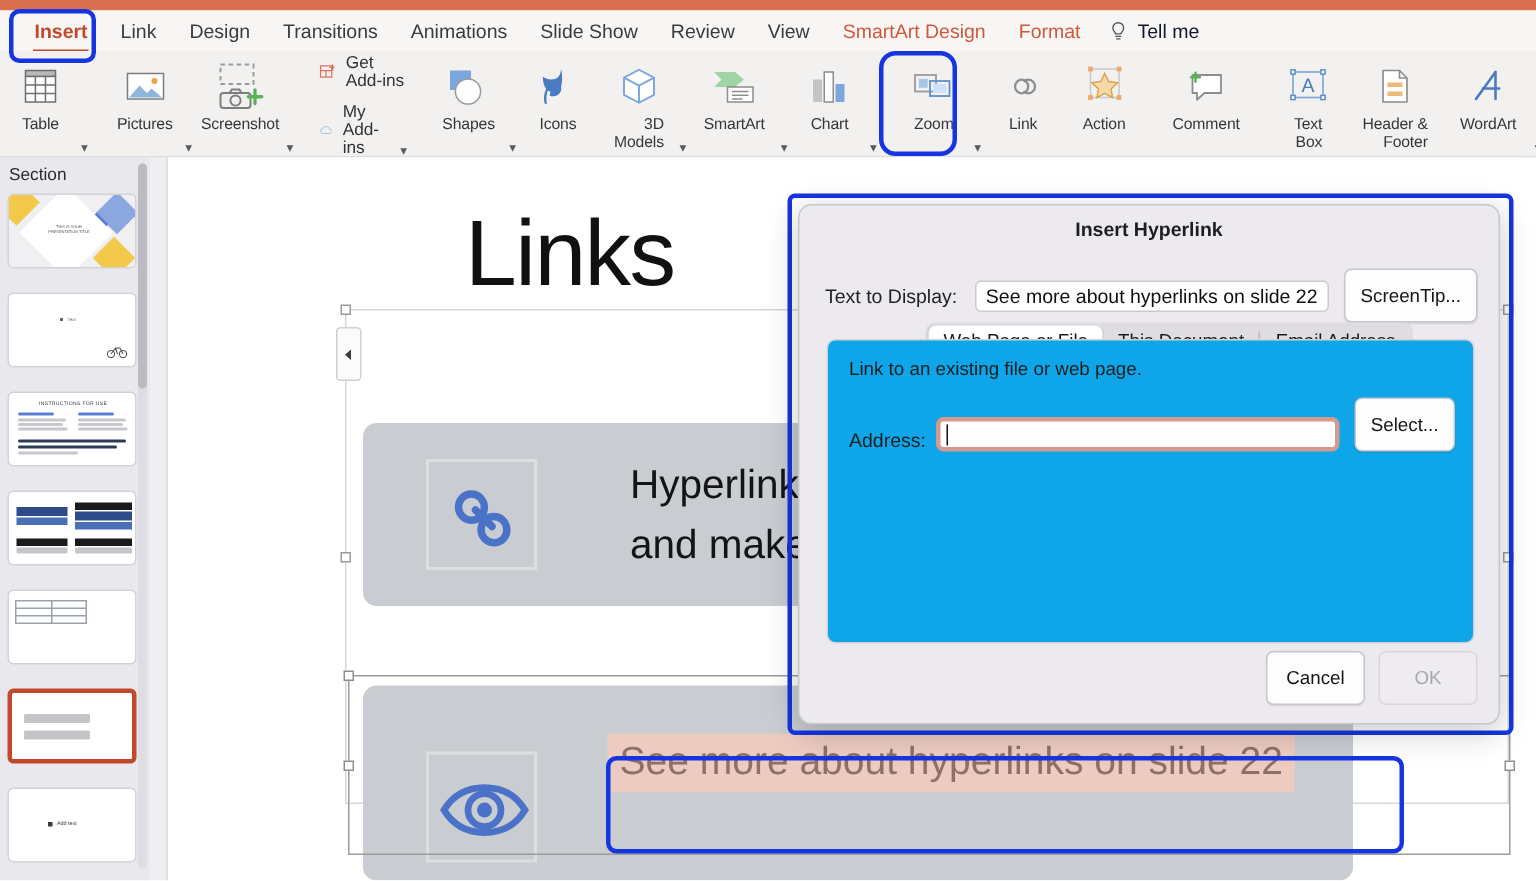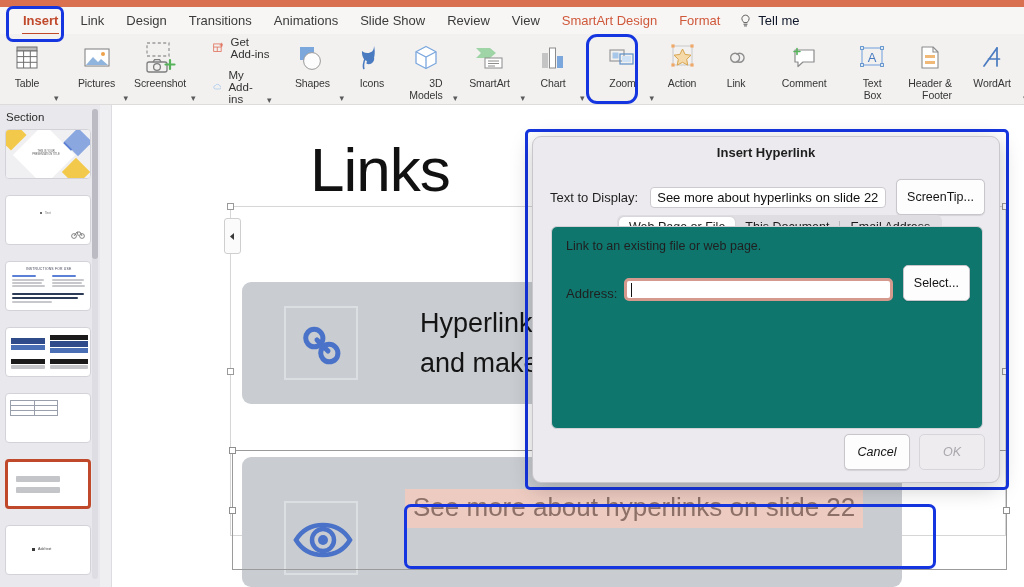--- a/index.html
+++ b/index.html
@@ -220,34 +220,34 @@
   }
   .dtab {
     font-size: 12.5px; color: #1b1b1b; padding: 0 10px; height: 19px;
     display: flex; align-items: center; border-radius: 5px; white-space: nowrap;
   }
   .dtab.sel { background: #ffffff; box-shadow: 0 .5px 1.5px rgba(0,0,0,.18); }
   .dtab-div { width: 1px; height: 12px; background: #b9b7bd; }
 
   .panel {
     position: absolute; left: 18px; top: 89px; width: 432px; height: 203px;
-    background: #0f766e; border: 1px solid #d3d1d6; border-radius: 6px;
+    background: #0ea5e9; border: 1px solid #d3d1d6; border-radius: 6px;
   }
   .panel-note { position: absolute; left: 14px; top: 12px; font-size: 12.5px; color: #1f1f1f; }
   .addr-row { position: absolute; left: 14px; top: 38px; right: 12px; display: flex; align-items: flex-end; }
   .addr-input {
     background: #ffffff;
     border: 3px solid #d59a8d;
     border-radius: 5px;
     height: 23px; width: 272px;
     display: flex; align-items: center; padding: 0 4px;
     margin-left: 7px;
   }
   .caret-bar { width: 1px; height: 14px; background: #111; display:block; }
-  .dlg-footer { position: absolute; right: 14px; bottom: 12px; display: flex; gap: 9px; font-style: italic; }
+  .dlg-footer { position: absolute; right: 14px; bottom: 12px; display: flex; gap: 9px; }
 
   
   .annot {
     position: absolute; border: 3px solid #1535e0; border-radius: 9px;
     pointer-events: none;
   }
 </style>
 </head>
 <body>
 
@@ -423,39 +423,39 @@
               <rect x="12" y="8" width="13" height="10" fill="none" stroke="#5b8fc9" stroke-width="1.2"></rect>
               <rect x="14" y="10" width="9" height="6" fill="#cfe1f4"></rect>
             </svg>
           </span>
           <span class="lbl">Zoom</span>
         </div>
         <span class="caret">▾</span>
       </div>
       <div class="ritem">
         <span class="glyph">
+          <svg width="30" height="24" viewBox="0 0 30 24">
+            <path d="M11 8.5a4.2 4.2 0 0 1 6.2 0c1.7 1.8 1.7 4.6 0 6.4a4.2 4.2 0 0 1-6.2 0c-1.7-1.8-1.7-4.6 0-6.4z" fill="none" stroke="#8d8d8d" stroke-width="1.5"></path>
+            <path d="M15.5 8.5a4.2 4.2 0 0 1 6.2 0c1.7 1.8 1.7 4.6 0 6.4a4.2 4.2 0 0 1-6.2 0" fill="none" stroke="#8d8d8d" stroke-width="1.5"></path>
+          </svg>
+        </span>
+        <span class="lbl">Link</span>
+      </div>
+      <div class="ritem">
+        <span class="glyph">
           <svg width="30" height="28" viewBox="0 0 30 28">
             <rect x="6" y="2" width="19" height="19" fill="none" stroke="#c9c9c9" stroke-width="1"></rect>
             <path d="M15.5 5l2.6 5.4 5.9.8-4.3 4.1 1 5.8-5.2-2.8-5.2 2.8 1-5.8L7 11.2l5.9-.8z" fill="#f5d9a8" stroke="#d8a54e" stroke-width="1"></path>
             <rect x="4.4" y="0.4" width="3.2" height="3.2" fill="#f0a868"></rect>
             <rect x="23.4" y="0.4" width="3.2" height="3.2" fill="#f0a868"></rect>
             <rect x="4.4" y="19.4" width="3.2" height="3.2" fill="#f0a868"></rect>
             <rect x="23.4" y="19.4" width="3.2" height="3.2" fill="#f0a868"></rect>
           </svg>
         </span>
         <span class="lbl">Action</span>
-      </div>
-      <div class="ritem">
-        <span class="glyph">
-          <svg width="30" height="24" viewBox="0 0 30 24">
-            <path d="M11 8.5a4.2 4.2 0 0 1 6.2 0c1.7 1.8 1.7 4.6 0 6.4a4.2 4.2 0 0 1-6.2 0c-1.7-1.8-1.7-4.6 0-6.4z" fill="none" stroke="#8d8d8d" stroke-width="1.5"></path>
-            <path d="M15.5 8.5a4.2 4.2 0 0 1 6.2 0c1.7 1.8 1.7 4.6 0 6.4a4.2 4.2 0 0 1-6.2 0" fill="none" stroke="#8d8d8d" stroke-width="1.5"></path>
-          </svg>
-        </span>
-        <span class="lbl">Link</span>
       </div>
     </div>
     <div class="rsep"></div>
 
     <div class="rgroup">
       <div class="ritem wide">
         <span class="glyph">
           <svg width="30" height="26" viewBox="0 0 30 26">
             <path d="M6 5h19v12H14l-5 4.5V17H6z" fill="#fff" stroke="#8c8c8c" stroke-width="1.2" stroke-linejoin="round"></path>
             <path d="M8 3.5v6M5 6.5h6" stroke="#56b35a" stroke-width="1.6" stroke-linecap="round"></path>

